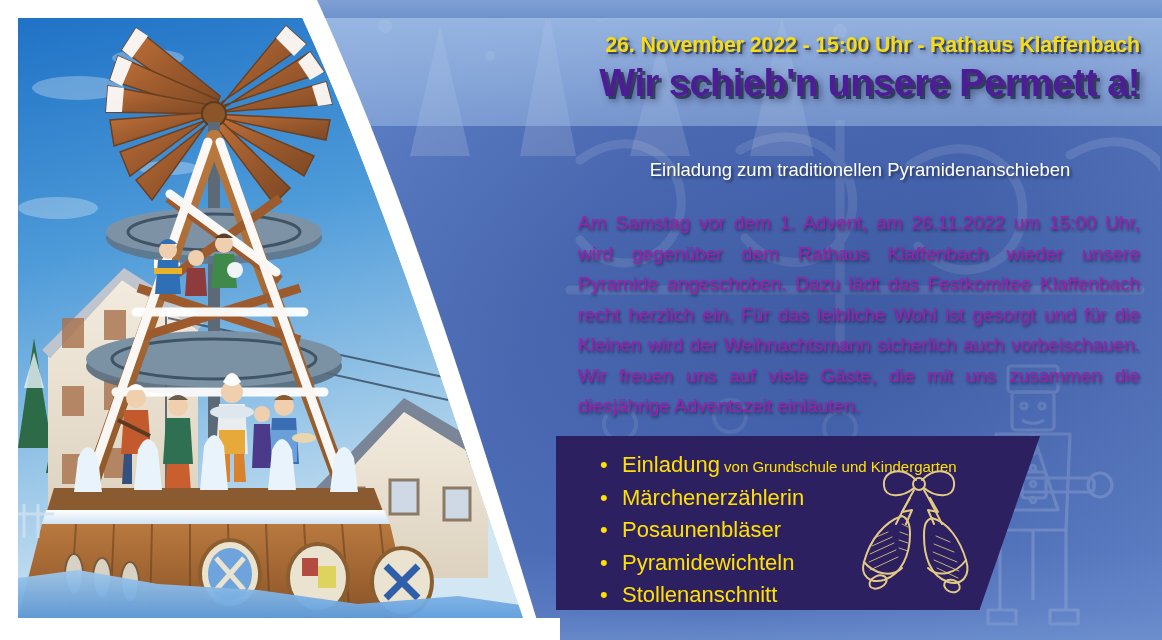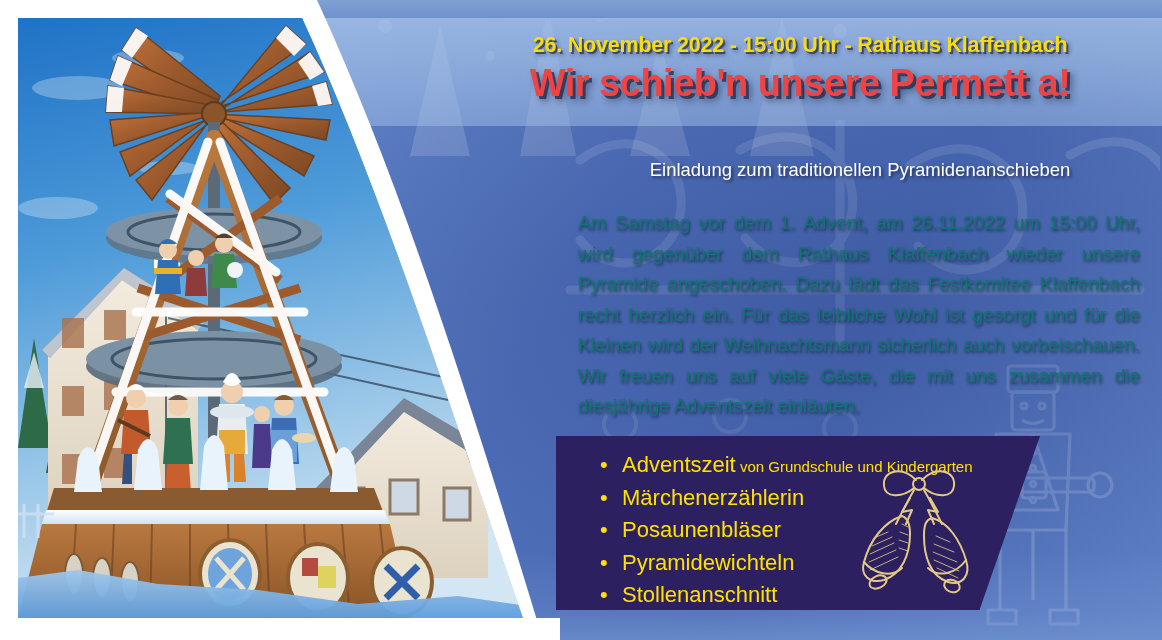--- a/index.html
+++ b/index.html
@@ -50,54 +50,54 @@
   }
   .footband{
     position:absolute;left:0;bottom:0;width:1162px;height:26px;
     background:linear-gradient(180deg,rgba(120,154,212,.0),rgba(109,145,205,.55));
     pointer-events:none;
   }
 
   
   .head{
     position:absolute;right:22px;top:32px;width:680px;
-    text-align:center;
+    text-align:right;
   }
   .head .kicker{
     display:block;
     color:#f5dc16;
     font-weight:bold;
     font-size:21.5px;
     letter-spacing:-0.2px;
     line-height:26px;
     text-shadow:2px 2px 0 rgba(25,30,60,.60), 3px 3px 4px rgba(20,24,50,.45);
     white-space:nowrap;
   }
   .head .title{
     display:block;
-    color:#ef4444;
+    color:#4c1d95;
     font-weight:bold;
     font-size:38px;
     line-height:46px;
     letter-spacing:-0.5px;
     margin-top:2px;
     text-shadow:3px 3px 0 rgba(25,28,55,.65), 5px 5px 7px rgba(18,22,48,.5);
     white-space:nowrap;
   }
 
   
   .subhead{
     position:absolute;left:580px;top:158px;width:560px;
     color:#ffffff;font-weight:normal;font-size:18.5px;line-height:24px;
     text-align:center;
     text-shadow:2px 2px 3px rgba(18,24,54,.7);
   }
   .body{
     position:absolute;left:578px;top:208px;width:562px;
-    color:#0f766e;font-size:19px;line-height:30.5px;
+    color:#a21caf;font-size:19px;line-height:30.5px;
     text-align:justify;
     text-shadow:1px 2px 3px rgba(18,24,54,.72);
   }
   .body p{margin:0;}
 
   
   .program{
     position:absolute;left:556px;top:436px;width:484px;height:174px;
     background:#2c2060;
     clip-path:polygon(0 0, 100% 0, 87.5% 100%, 0 100%);
@@ -237,21 +237,21 @@
   <div class="subhead">Einladung zum traditionellen Pyramidenanschieben</div>
 
   <div class="body">
     <p>Am Samstag vor dem 1. Advent, am 26.11.2022 um 15:00 Uhr, wird gegenüber dem Rathaus Klaffenbach wieder unsere Pyramide angeschoben. Dazu lädt das Festkomitee Klaffenbach recht herzlich ein. Für das leibliche Wohl ist gesorgt und für die Kleinen wird der Weihnachtsmann sicherlich auch vorbeischauen. Wir freuen uns auf viele Gäste, die mit uns zusammen die diesjährige Adventszeit einläuten.</p>
   </div>
 
   <div class="program">
     <ul>
       <li>
         <span class="dot">•</span>
-        <span>Adventszeit</span><span class="sub"> von Grundschule und Kindergarten</span>
+        <span>Einladung</span><span class="sub"> von Grundschule und Kindergarten</span>
       </li>
       <li>
         <span class="dot">•</span>
         <span>Märchenerzählerin</span><span class="sub"></span>
       </li>
       <li>
         <span class="dot">•</span>
         <span>Posaunenbläser</span><span class="sub"></span>
       </li>
       <li>

